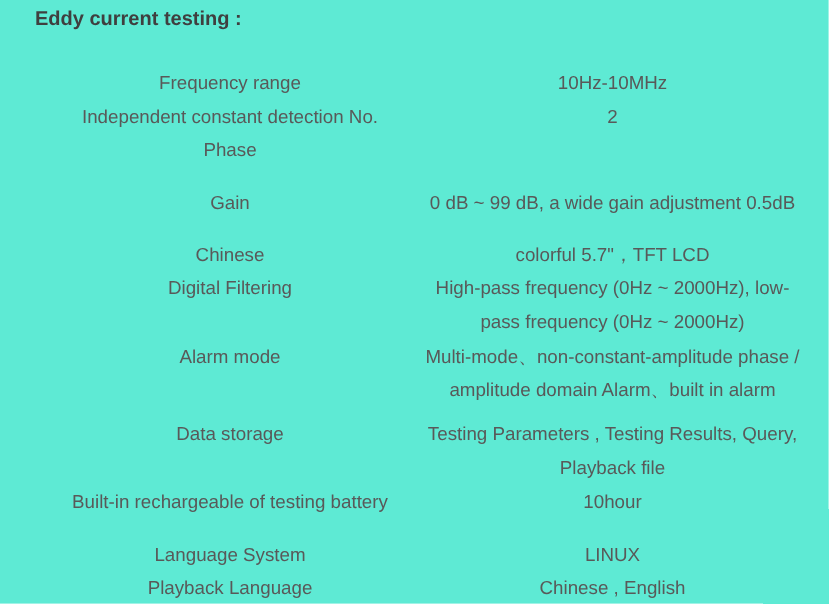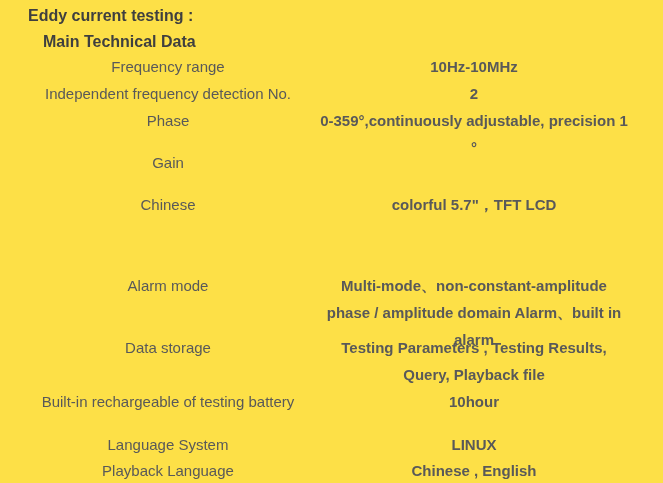--- a/index.html
+++ b/index.html
@@ -4,90 +4,92 @@
 <style>
   html, body {
     margin: 0;
     padding: 0;
     background: #ffffff;
   }
   .page {
     position: relative;
     width: 663px;
     height: 483px;
-    background: #fde047;
+    background: #5eead4;
     overflow: hidden;
     font-family: "Liberation Sans", "DejaVu Sans", sans-serif;
   }
   .heading {
     position: absolute;
     font-size: 16px;
     font-weight: bold;
     line-height: 27px;
     color: #3f3f3f;
     white-space: nowrap;
   }
   .heading.h1 { left: 28px; top: 2px; }
   .heading.h2 { left: 43px; top: 28px; }
   .spec-row {
     position: absolute;
-    left: 0;
+    left: 16px;
     width: 629px;
     height: 27px;
   }
   .cell {
     position: absolute;
     top: 0;
     font-size: 15px;
     line-height: 27px;
     color: #595959;
     text-align: center;
   }
   .cell.label {
     left: 8px;
     width: 320px;
   }
   .cell.value {
     left: 318px;
     width: 312px;
-    font-weight: bold;
   }
 </style>
 </head>
 <body>
 
 <div class="page">
 
   <div class="heading h1">Eddy current testing :</div>
-  <div class="heading h2">Main Technical Data</div>
 
   <div class="spec-row" style="top:53px">
     <div class="cell label">Frequency range</div>
     <div class="cell value">10Hz-10MHz</div>
   </div>
 
   <div class="spec-row" style="top:80px">
-    <div class="cell label">Independent frequency detection No.</div>
+    <div class="cell label">Independent constant detection No.</div>
     <div class="cell value">2</div>
   </div>
 
   <div class="spec-row" style="top:107px">
     <div class="cell label">Phase</div>
-    <div class="cell value">0-359°,continuously adjustable, precision 1 °</div>
   </div>
 
   <div class="spec-row" style="top:149px">
     <div class="cell label">Gain</div>
+    <div class="cell value">0 dB ~ 99 dB, a wide gain adjustment 0.5dB</div>
   </div>
 
   <div class="spec-row" style="top:191px">
     <div class="cell label">Chinese</div>
     <div class="cell value">colorful 5.7"，TFT LCD</div>
   </div>
 
+  <div class="spec-row" style="top:217px">
+    <div class="cell label">Digital Filtering</div>
+    <div class="cell value">High-pass frequency (0Hz ~ 2000Hz), low-pass frequency (0Hz ~ 2000Hz)</div>
+  </div>
 
   <div class="spec-row" style="top:272px">
     <div class="cell label">Alarm mode</div>
     <div class="cell value">Multi-mode、non-constant-amplitude phase / amplitude domain Alarm、built in alarm</div>
   </div>
 
   <div class="spec-row" style="top:334px">
     <div class="cell label">Data storage</div>
     <div class="cell value">Testing Parameters , Testing Results, Query, Playback file</div>
   </div>

